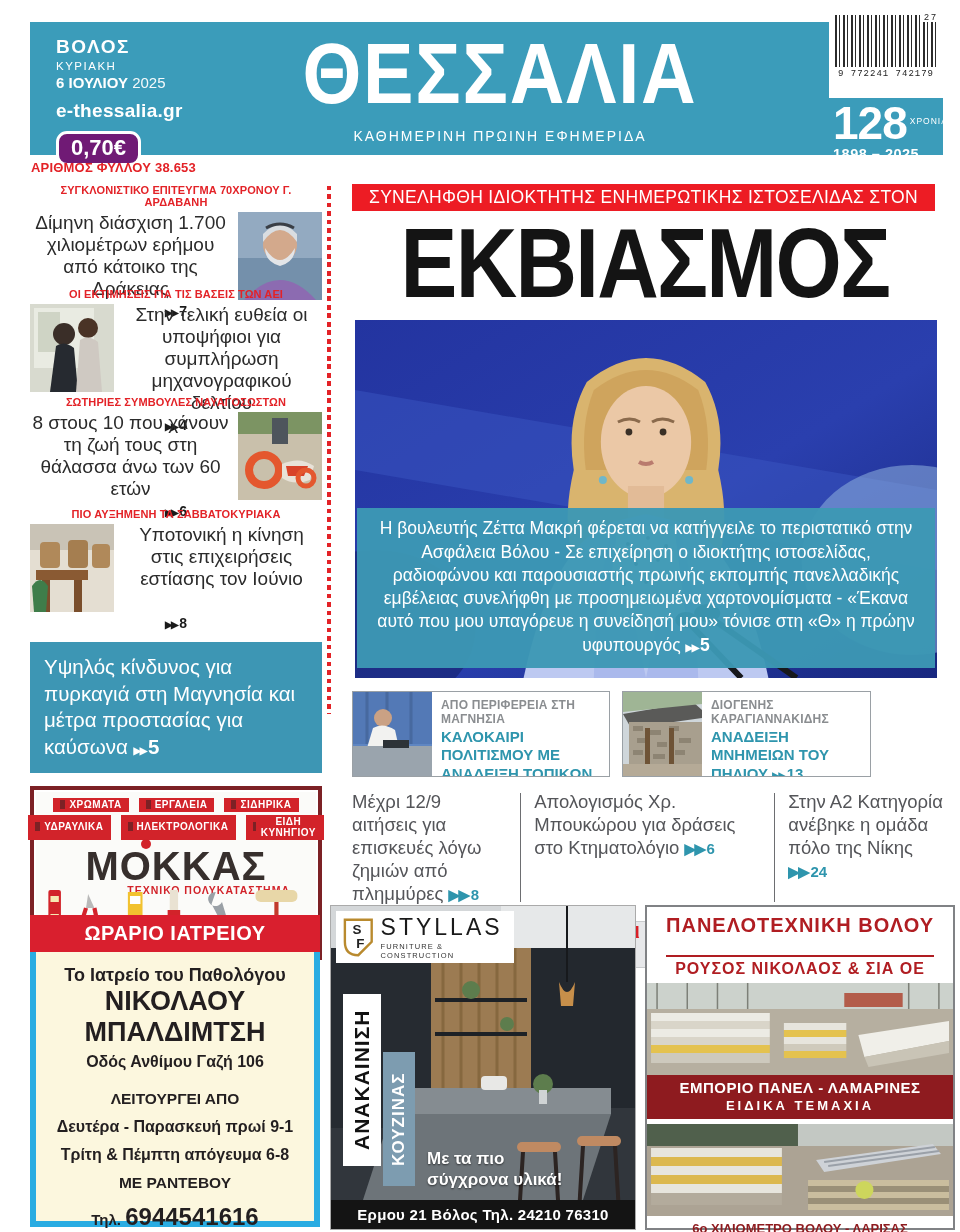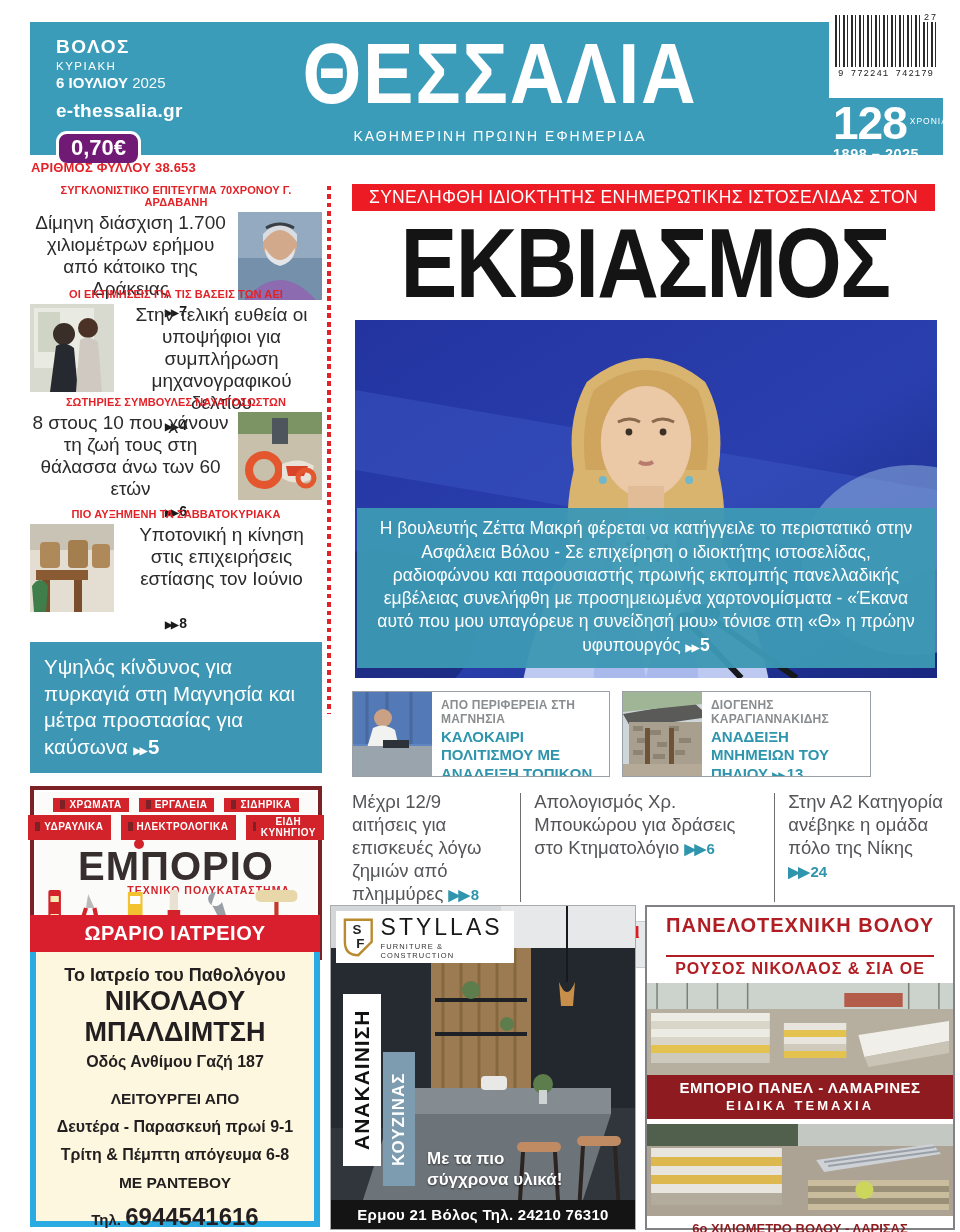--- a/index.html
+++ b/index.html
@@ -276,21 +276,21 @@
               <span class="mk-dot"></span>
               <span>ΗΛΕΚΤΡΟΛΟΓΙΚΑ</span>
             </span>
           <span class="mk-cat">
               <span class="mk-dot"></span>
               <span>ΕΙΔΗ ΚΥΝΗΓΙΟΥ</span>
             </span>
         </div>
       </div>
       <div>
-        <div class="mk-brand"><span>ΕΜΠΟΡΙΟ</span><span class="mk-odot"></span></div>
+        <div class="mk-brand"><span>ΜΟΚΚΑΣ</span><span class="mk-odot"></span></div>
         <div class="mk-sub">ΤΕΧΝΙΚΟ ΠΟΛΥΚΑΤΑΣΤΗΜΑ</div>
       </div>
       <div class="mk-tools">
         <svg viewBox="0 0 260 46" preserveAspectRatio="none">
           <rect x="8" y="2" width="12" height="38" rx="2" fill="#d2232a"></rect>
             <rect x="10" y="8" width="8" height="6" fill="#f6e9b2"></rect>
             <rect x="10" y="26" width="8" height="6" fill="#f6e9b2"></rect>
           <path d="M46 6 L52 20 L44 20 Z" fill="#b9b9b9"></path>
             <line x1="44" y1="20" x2="38" y2="40" stroke="#d2232a" stroke-width="4"></line>
             <line x1="52" y1="20" x2="56" y2="40" stroke="#d2232a" stroke-width="4"></line>
@@ -450,21 +450,21 @@
       </div>
     </div>
   </div>
 
   <div class="ad-doctor">
     <div class="doc-head">ΩΡΑΡΙΟ ΙΑΤΡΕΙΟΥ</div>
     <div class="doc-body">
       <div class="doc-intro">Το Ιατρείο του Παθολόγου</div>
       <div class="doc-name">ΝΙΚΟΛΑΟΥ</div>
       <div class="doc-name">ΜΠΑΛΔΙΜΤΣΗ</div>
-      <div class="doc-street">Οδός Ανθίμου Γαζή 187</div>
+      <div class="doc-street">Οδός Ανθίμου Γαζή 106</div>
       <div class="doc-open">ΛΕΙΤΟΥΡΓΕΙ ΑΠΟ</div>
       <div class="doc-hours">Δευτέρα - Παρασκευή πρωί 9-1</div>
       <div class="doc-hours">Τρίτη &amp; Πέμπτη απόγευμα 6-8</div>
       <div class="doc-appt">ΜΕ ΡΑΝΤΕΒΟΥ</div>
       <div class="doc-phone"><span>Τηλ. </span><span class="num">6944541616</span></div>
     </div>
   </div>
 
   <div class="ad-styllas">
     <div class="st-scene">

